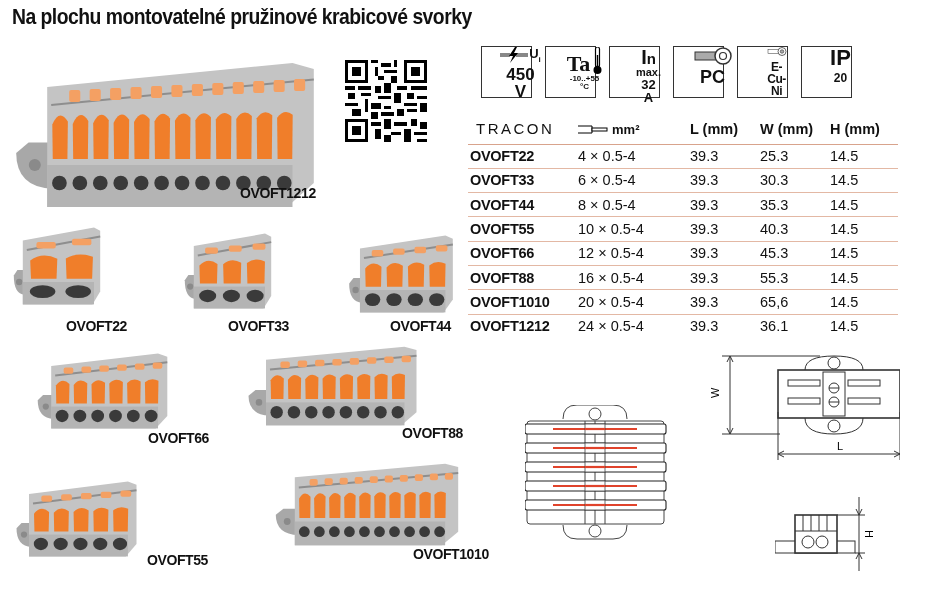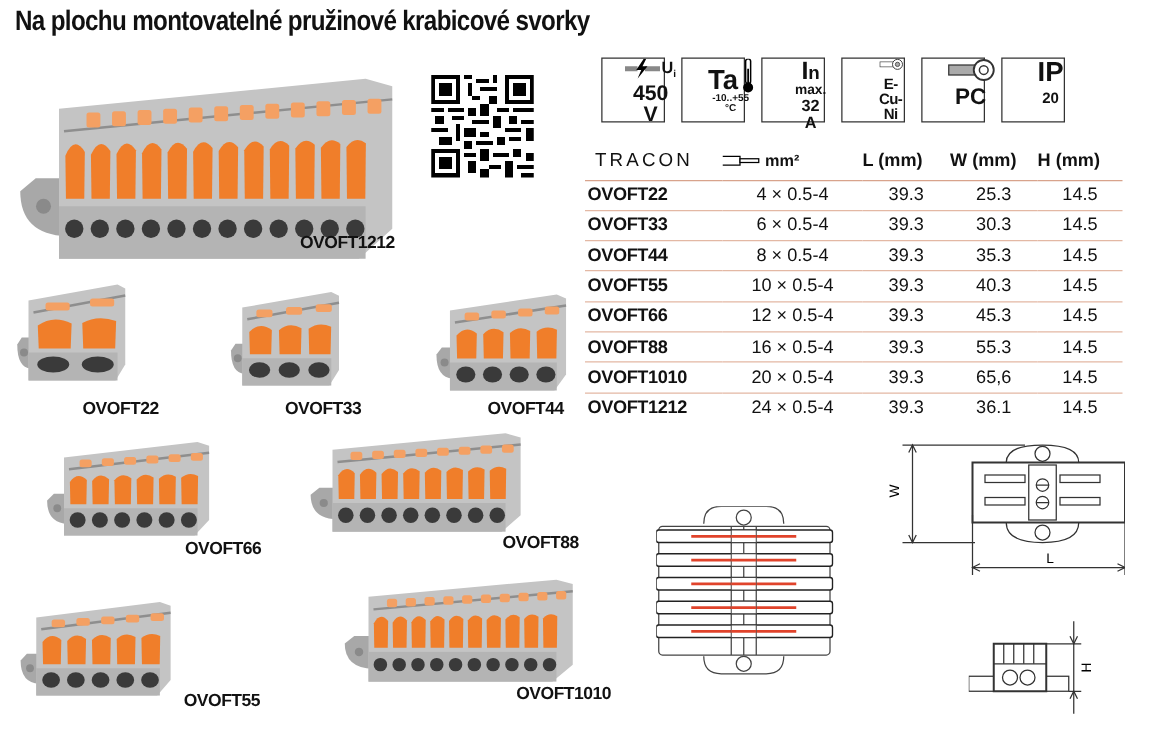--- a/index.html
+++ b/index.html
@@ -22,21 +22,21 @@
     font-weight: bold; text-align: center; line-height: 1; padding-left: 28px;
   }
   .ibox .big { font-size: 19px; }
   .ibox .mid { font-size: 13px; }
   .ibox .sm { font-size: 8px; }
   .ibox .u { font-size: 13px; }
   
   .tbl { position: absolute; left: 468px; top: 118px; width: 430px; border-collapse: collapse; }
   .tbl th { font-size: 14.5px; font-weight: bold; height: 26px; text-align: left; padding-bottom: 4px; }
   .tbl th.brand { text-align: left; font-weight: normal; font-size: 15px; letter-spacing: 2.5px; padding-left: 8px; }
-  .tbl td { font-size: 14.5px; height: 24.3px; text-align: center; border-top: 1.3px solid #e3b8a4; }
+  .tbl td { font-size: 14.5px; height: 24.3px; text-align: left; border-top: 1.3px solid #e3b8a4; }
   .tbl tr:first-child td { border-top: 1.5px solid #d8a38c; }
   .tbl td.code { text-align: left; font-weight: bold; padding-left: 2px; letter-spacing: -0.3px; }
   .tbl thead tr th { border-bottom: 1.5px solid #d8a38c; }
   
   .prod { position: absolute; }
   .plabel { position: absolute; font-weight: bold; font-size: 14px; letter-spacing: -0.4px; white-space: nowrap; }
   .drw { position: absolute; }
 </style>
 </head>
 <body>
@@ -105,50 +105,50 @@
       <svg width="28" height="16" viewBox="0 0 28 16">
           <rect x="0" y="6" width="10" height="4" fill="#888"></rect>
           <rect x="16" y="6" width="12" height="4" fill="#888"></rect>
           <path d="M15 0 L9 9 L13 9 L10 16 L18 6 L14 6 L17 0Z" fill="#000"></path>
         </svg>
       <span class="u">U<sub style="font-size:8px">i</sub></span>
     </div>
     <span class="big" style="font-size:17px;margin-top:2px">450 V</span>
   </div>
   <div class="ibox">
-    <div style="display:flex;align-items:flex-end;gap:3px;">
+    <div style="display:flex;align-items:flex-end;gap:3px;font-family:Liberation Serif, serif;">
       <span style="font-size:22px;">Ta</span>
       <svg width="9" height="28" viewBox="0 0 9 28">
           <rect x="2.5" y="0" width="4" height="20" rx="2" fill="#fff" stroke="#000" stroke-width="1.2"></rect>
           <rect x="3.8" y="8" width="1.4" height="14" fill="#000"></rect>
           <circle cx="4.5" cy="23" r="4" fill="#000"></circle>
         </svg>
     </div>
     <span class="sm">-10..+55 °C</span>
   </div>
   <div class="ibox">
     <span style="font-size:20px;">I<span style="font-size:15px">n</span></span>
     <span class="mid" style="font-size:11px">max.</span>
     <span class="mid">32 A</span>
   </div>
   <div class="ibox">
     <svg width="38" height="18" viewBox="0 0 38 18">
+        <rect x="1" y="5" width="22" height="8" fill="#aaa" stroke="#333" stroke-width="1"></rect>
+        <circle cx="29" cy="9" r="8" fill="#fff" stroke="#333" stroke-width="1.5"></circle>
+        <circle cx="29" cy="9" r="3.5" fill="#fff" stroke="#333" stroke-width="1.2"></circle>
+      </svg>
+    <span class="big" style="font-size:18px;margin-top:3px">PC</span>
+  </div>
+  <div class="ibox">
+    <svg width="38" height="18" viewBox="0 0 38 18">
         <rect x="1" y="5" width="22" height="8" fill="#fff" stroke="#333" stroke-width="1"></rect>
         <circle cx="29" cy="9" r="8" fill="#fff" stroke="#333" stroke-width="1.5"></circle>
         <circle cx="29" cy="9" r="3.5" fill="#aaa" stroke="#333" stroke-width="1.2"></circle>
       </svg>
     <span class="mid" style="font-size:12px;margin-top:5px;letter-spacing:-0.5px">E-Cu-Ni</span>
-  </div>
-  <div class="ibox">
-    <svg width="38" height="18" viewBox="0 0 38 18">
-        <rect x="1" y="5" width="22" height="8" fill="#aaa" stroke="#333" stroke-width="1"></rect>
-        <circle cx="29" cy="9" r="8" fill="#fff" stroke="#333" stroke-width="1.5"></circle>
-        <circle cx="29" cy="9" r="3.5" fill="#fff" stroke="#333" stroke-width="1.2"></circle>
-      </svg>
-    <span class="big" style="font-size:18px;margin-top:3px">PC</span>
   </div>
   <div class="ibox">
     <span class="big" style="font-size:22px">IP</span>
     <span class="big" style="font-size:12px;margin-top:3px">20</span>
   </div>
 </div>
 
 <table class="tbl">
   <colgroup>
       <col style="width:110px">

